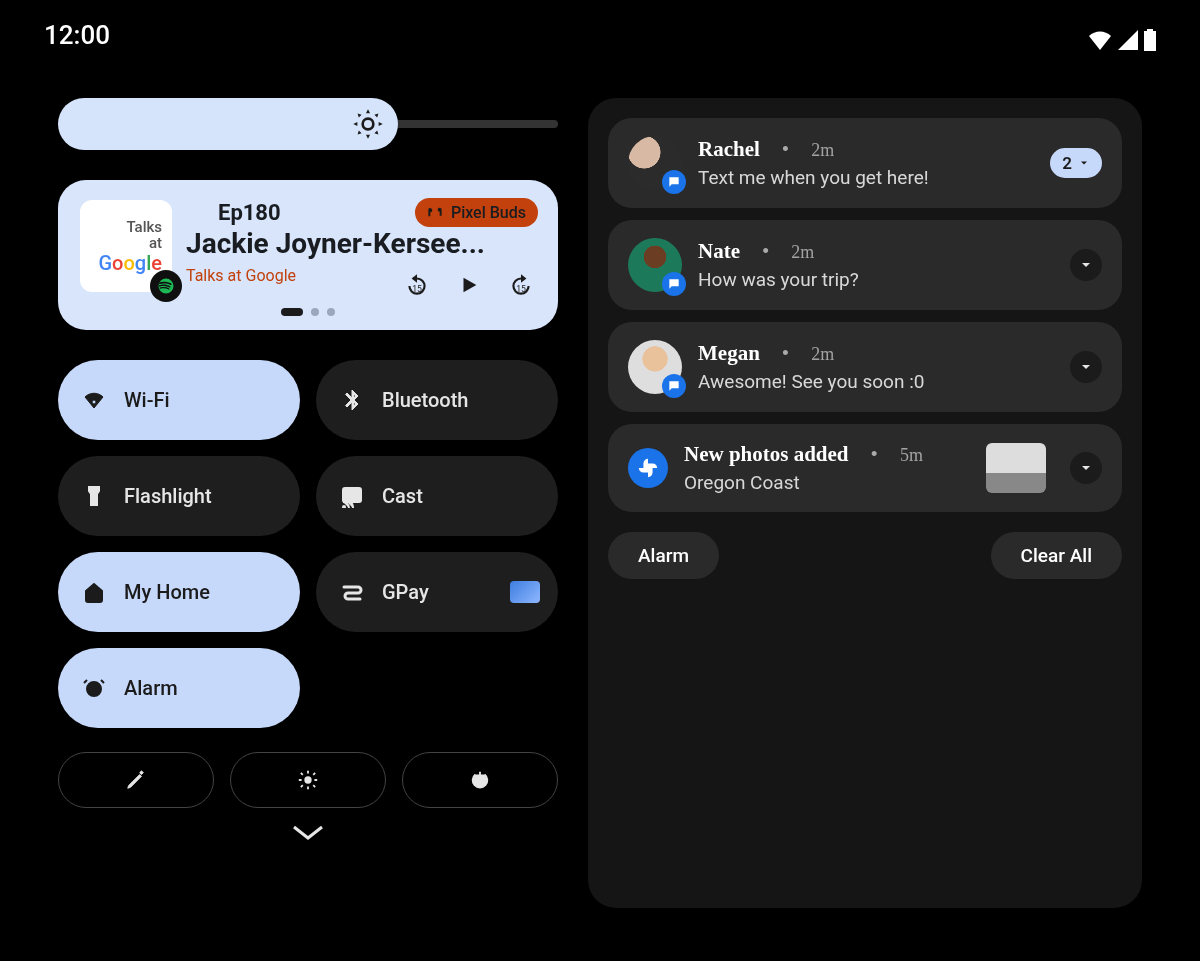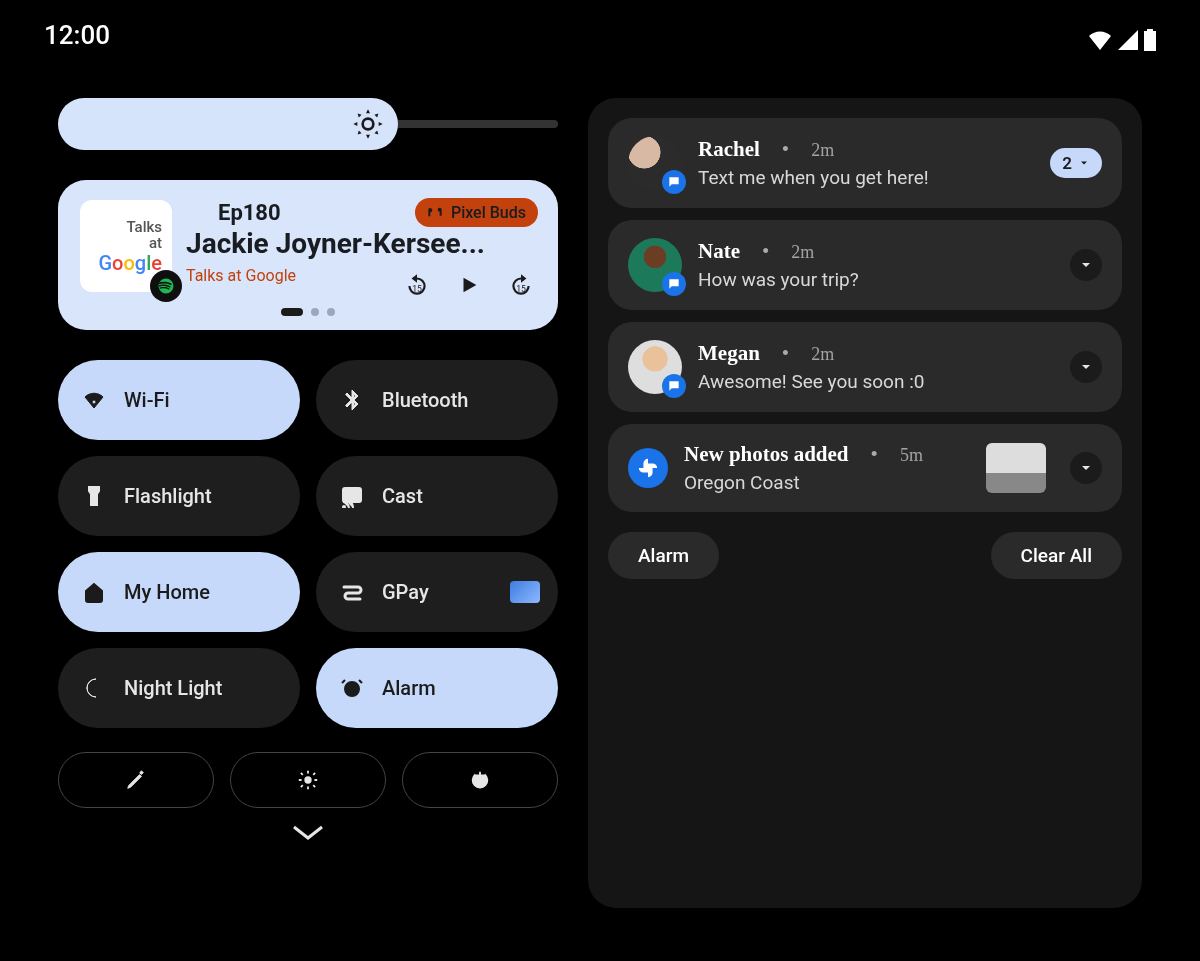--- a/index.html
+++ b/index.html
@@ -214,26 +214,20 @@
           </svg>
         <span>My Home</span>
       </div>
       <div class="tile">
         <svg viewBox="0 0 24 24">
             <path d="M4 7h14a3 3 0 010 6H8a3 3 0 000 6h12" fill="none" stroke-width="3" stroke-linecap="round"></path>
           </svg>
         <span>GPay</span>
         <span class="tail"></span>
       </div>
-      <div class="tile">
-        <svg viewBox="0 0 24 24">
-            <path d="M14 3a9 9 0 100 18 7 7 0 010-18z"></path>
-          </svg>
-        <span>Night Light</span>
-      </div>
       <div class="tile on">
         <svg viewBox="0 0 24 24" fill="none" stroke-width="2">
             <circle cx="12" cy="13" r="7"></circle>
             <path d="M12 9v4l3 2M5 4L2 7m20 0l-3-3"></path>
           </svg>
         <span>Alarm</span>
       </div>
     </div>
 
     <div class="footer">

